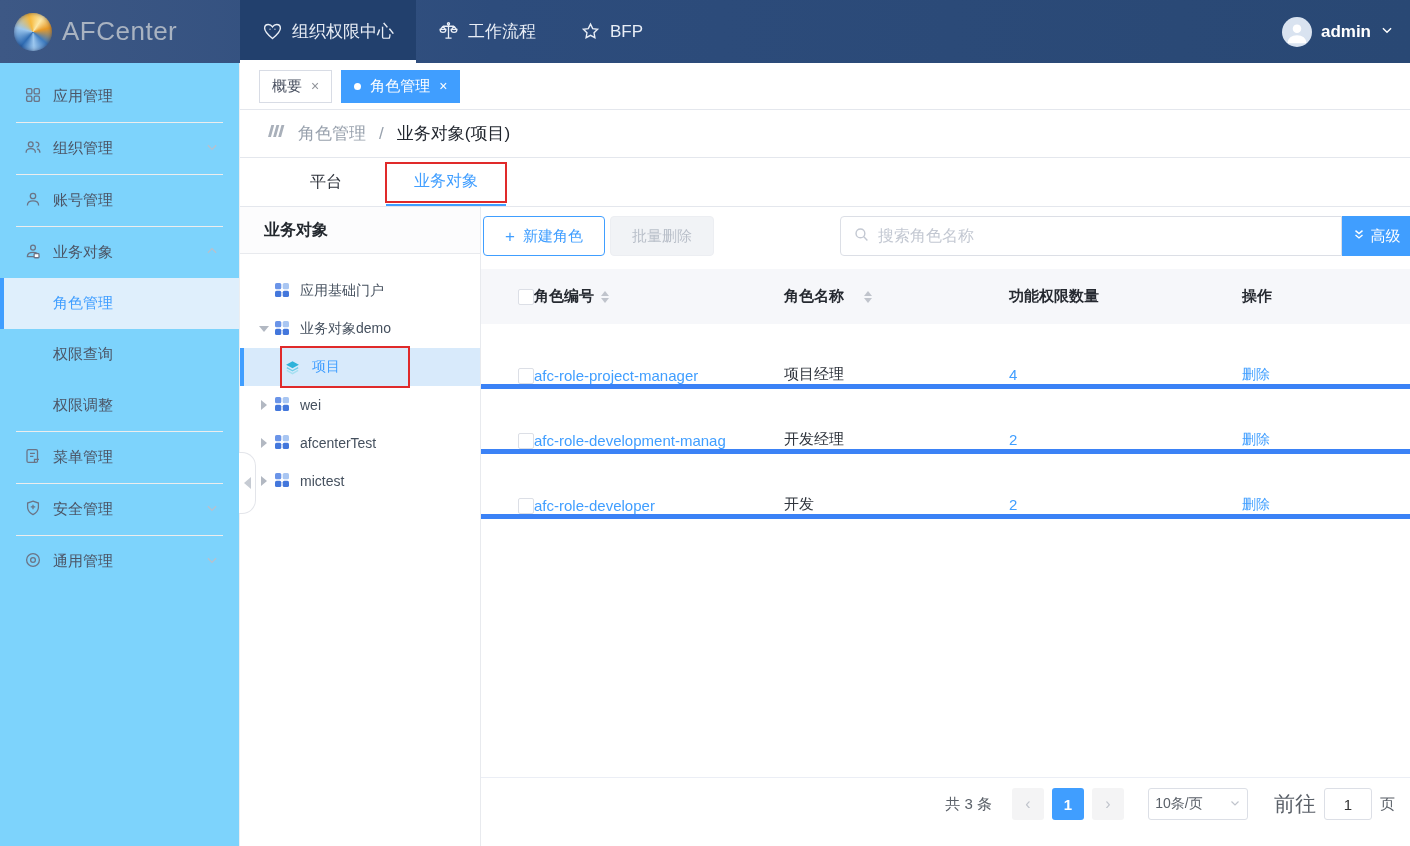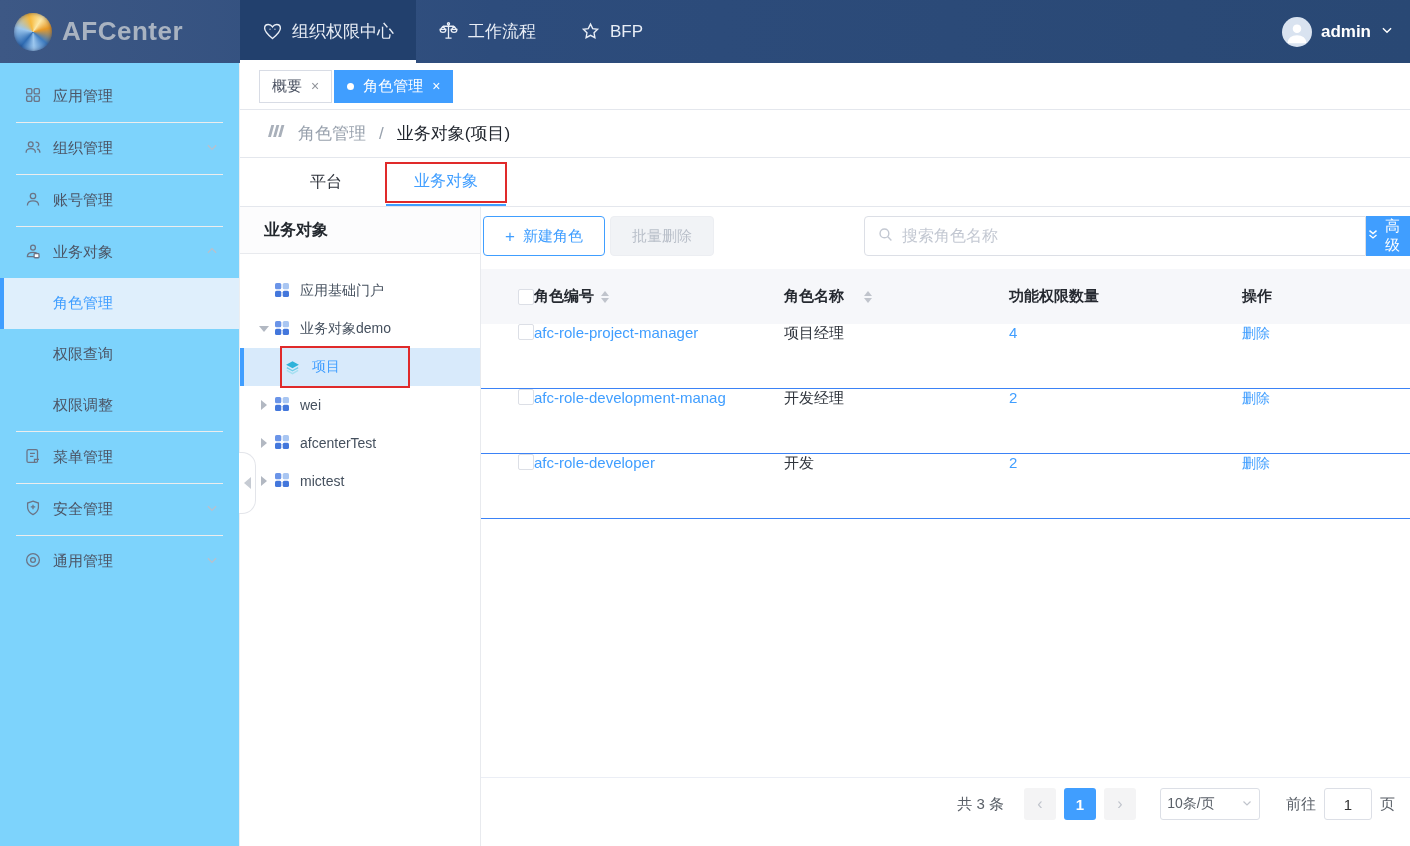--- a/index.html
+++ b/index.html
@@ -6,21 +6,21 @@
   html,body { width:1410px; height:846px; overflow:hidden; background:#fff;
     font-family:"Liberation Sans","DejaVu Sans",sans-serif; }
 
   
   .navbar { height:63px; display:flex; align-items:stretch;
     background:linear-gradient(90deg,#3d5885 0%,#2d4c7c 35%,#294874 100%); }
   .logo-area { width:240px; display:flex; align-items:center; padding-left:14px; }
   .logo-circle { width:38px; height:38px; border-radius:50%;
     background:conic-gradient(from 220deg,#2f6cb3,#9cc7ee 18%,#f6b93d 35%,#fce9a8 48%,#e89a27 60%,#3f7cc0 75%,#9cc7ee 88%,#2f6cb3);
     box-shadow:inset 0 0 4px rgba(0,0,40,.45); }
-  .brand { margin-left:10px; font-size:26px; font-weight:bold; color:#a9b3c1; letter-spacing:.5px; }
+  .brand { margin-left:10px; font-size:26px; font-weight:normal; color:#a9b3c1; letter-spacing:.5px; }
   .modules { display:flex; align-items:stretch; }
   .module { position:relative; display:flex; align-items:center; gap:9px;
     padding:0 22px; color:#e9eef6; font-size:17px; cursor:pointer; }
   .module.active { background:#22406d;text-align:center; }
   .module.active::after { content:""; position:absolute; left:0; right:0; bottom:0; height:3px; background:#fff; }
   .module svg { display:block; }
   .user-area { margin-left:auto; display:flex; align-items:center; gap:9px; padding-right:16px; color:#fff; }
   .avatar { width:30px; height:30px; border-radius:50%; background:#d9e3f0; overflow:hidden; display:flex; align-items:flex-end; justify-content:center; }
   .user-name { font-size:17px; font-weight:bold; }
 
@@ -34,21 +34,21 @@
   .side-item .chev { margin-left:auto; }
   .side-divider { height:1px; background:#ededed; margin:0 16px; }
   .side-sub { height:51px; display:flex; align-items:center; padding-left:53px;
     font-size:15px; color:#4c5566; cursor:pointer; position:relative; }
   .side-sub.active { background:#dfeffc; color:#409eff; }
   .side-sub.active::before { content:""; position:absolute; left:0; top:0; bottom:0; width:4px; background:#409eff; }
 
   
   .main { flex:1; display:flex; flex-direction:column; min-width:0; }
 
-  .tabbar { height:47px; display:flex; align-items:center; gap:2px; padding-left:19px;
+  .tabbar { height:47px; display:flex; align-items:center; gap:9px; padding-left:19px;
     border-bottom:1px solid #e4e7ed; background:#fff; }
   .page-tab { height:33px; display:flex; align-items:center; padding:0 12px; gap:9px;
     border:1px solid #d8dce5; color:#495060; font-size:15px; cursor:pointer; background:#fff; }
   .page-tab .close { font-size:14px; color:#909399; line-height:1; }
   .page-tab.active { background:#409eff; border-color:#409eff; color:#fff; }
   .page-tab.active .close { color:#fff; }
   .tab-dot { width:7px; height:7px; border-radius:50%; background:#fff; }
 
   .breadcrumb { height:48px; display:flex; align-items:center; padding-left:25px; gap:11px;
     border-bottom:1px solid #e4e7ed; font-size:17px; }
@@ -92,26 +92,26 @@
     background:#fff; border:1px solid #409eff; border-radius:4px; color:#409eff; font-size:15px; cursor:pointer; }
   .btn-create .plus { font-size:17px; line-height:1; }
   .btn-disabled { margin-left:5px; height:40px; display:flex; align-items:center; padding:0 21px;
     background:#f1f3f6; border:1px solid #eceef2; border-radius:4px; color:#b9bfc9; font-size:15px; cursor:not-allowed; }
   .search-group { margin-left:auto; display:flex; height:40px;padding-left:48px; }
   .search-box { width:502px; height:40px; border:1px solid #dcdfe6; border-radius:4px 0 0 4px;
     display:flex; align-items:center; padding-left:12px; gap:8px; background:#fff; }
   .search-box input { border:none; outline:none; flex:1; font-size:16px; color:#333;
     font-family:"Liberation Sans","DejaVu Sans",sans-serif; }
   .search-box input::placeholder { color:#c3c8d2; }
-  .btn-adv { width:44px; background:#409eff; color:#fff; display:flex; align-items:center;
+  .btn-adv { width:68px; background:#409eff; color:#fff; display:flex; align-items:center;
     justify-content:center; gap:5px; font-size:15px; cursor:pointer; }
 
   .tbl { margin-top:13px; flex:1; display:flex; flex-direction:column; min-height:0; }
   .thead { height:55px; background:#f6f7fa; display:flex; align-items:center; flex:none; }
-  .trow { height:65px; display:flex; align-items:flex-start; border-bottom:1px solid #3b82f6; flex:none; }
+  .trow { height:65px; display:flex; align-items:flex-end; border-bottom:5px solid #3b82f6; flex:none; }
   .col-check { width:53px; flex:none; display:flex; justify-content:flex-end; }
   .checkbox { width:16px; height:16px; border:1px solid #dcdfe6; border-radius:2px; background:#fff; cursor:pointer; }
   .col-code { width:250px; flex:none; display:flex; align-items:center; gap:7px; overflow:hidden; }
   .col-name { width:225px; flex:none; white-space:nowrap; overflow:hidden; }
   .col-count { width:233px; flex:none; }
   .col-action { flex:1; }
   .thead .hlabel { font-size:15px; font-weight:bold; color:#262a31; }
   .sort { display:flex; flex-direction:column; gap:2px; }
   .sort i { display:block; width:0; height:0; border-left:4px solid transparent; border-right:4px solid transparent; }
   .sort .up { border-bottom:5px solid #c0c4cc; }
@@ -122,21 +122,21 @@
   .tbl-spacer { flex:1; }
   .tfoot { border-top:1px solid #ebeef5; height:53px; flex:none; display:flex; align-items:center;
     justify-content:flex-end; padding-right:15px; gap:8px; margin-bottom:16px; }
   .total-text { font-size:15px; color:#5a6068; margin-right:12px; }
   .pg-btn { width:32px; height:32px; border-radius:3px; background:#f4f4f5; color:#c0c4cc;
     display:flex; align-items:center; justify-content:center; font-size:16px; cursor:pointer; }
   .pg-page { width:32px; height:32px; border-radius:3px; background:#409eff; color:#fff;
     display:flex; align-items:center; justify-content:center; font-size:15px; font-weight:bold; cursor:pointer; }
   .pg-size { width:100px; height:32px; border:1px solid #dcdfe6; border-radius:3px; margin-left:16px;
     display:flex; align-items:center; justify-content:center; gap:26px; font-size:14px; color:#5a6068; cursor:pointer; background:#fff; }
-  .goto-label { margin-left:18px; font-size:15px; color:#5a6068; }
+  .goto-label { margin-left:18px; font-size:21px; color:#5a6068; }
   .goto-input { width:48px; height:32px; border:1px solid #dcdfe6; border-radius:3px; text-align:center;
     font-size:15px; color:#333; outline:none; font-family:"Liberation Sans","DejaVu Sans",sans-serif; }
   .goto-unit { font-size:15px; color:#5a6068; }
 </style>
 </head>
 <body>
 
 <div class="navbar">
   <div class="logo-area">
     <div class="logo-circle"></div>

